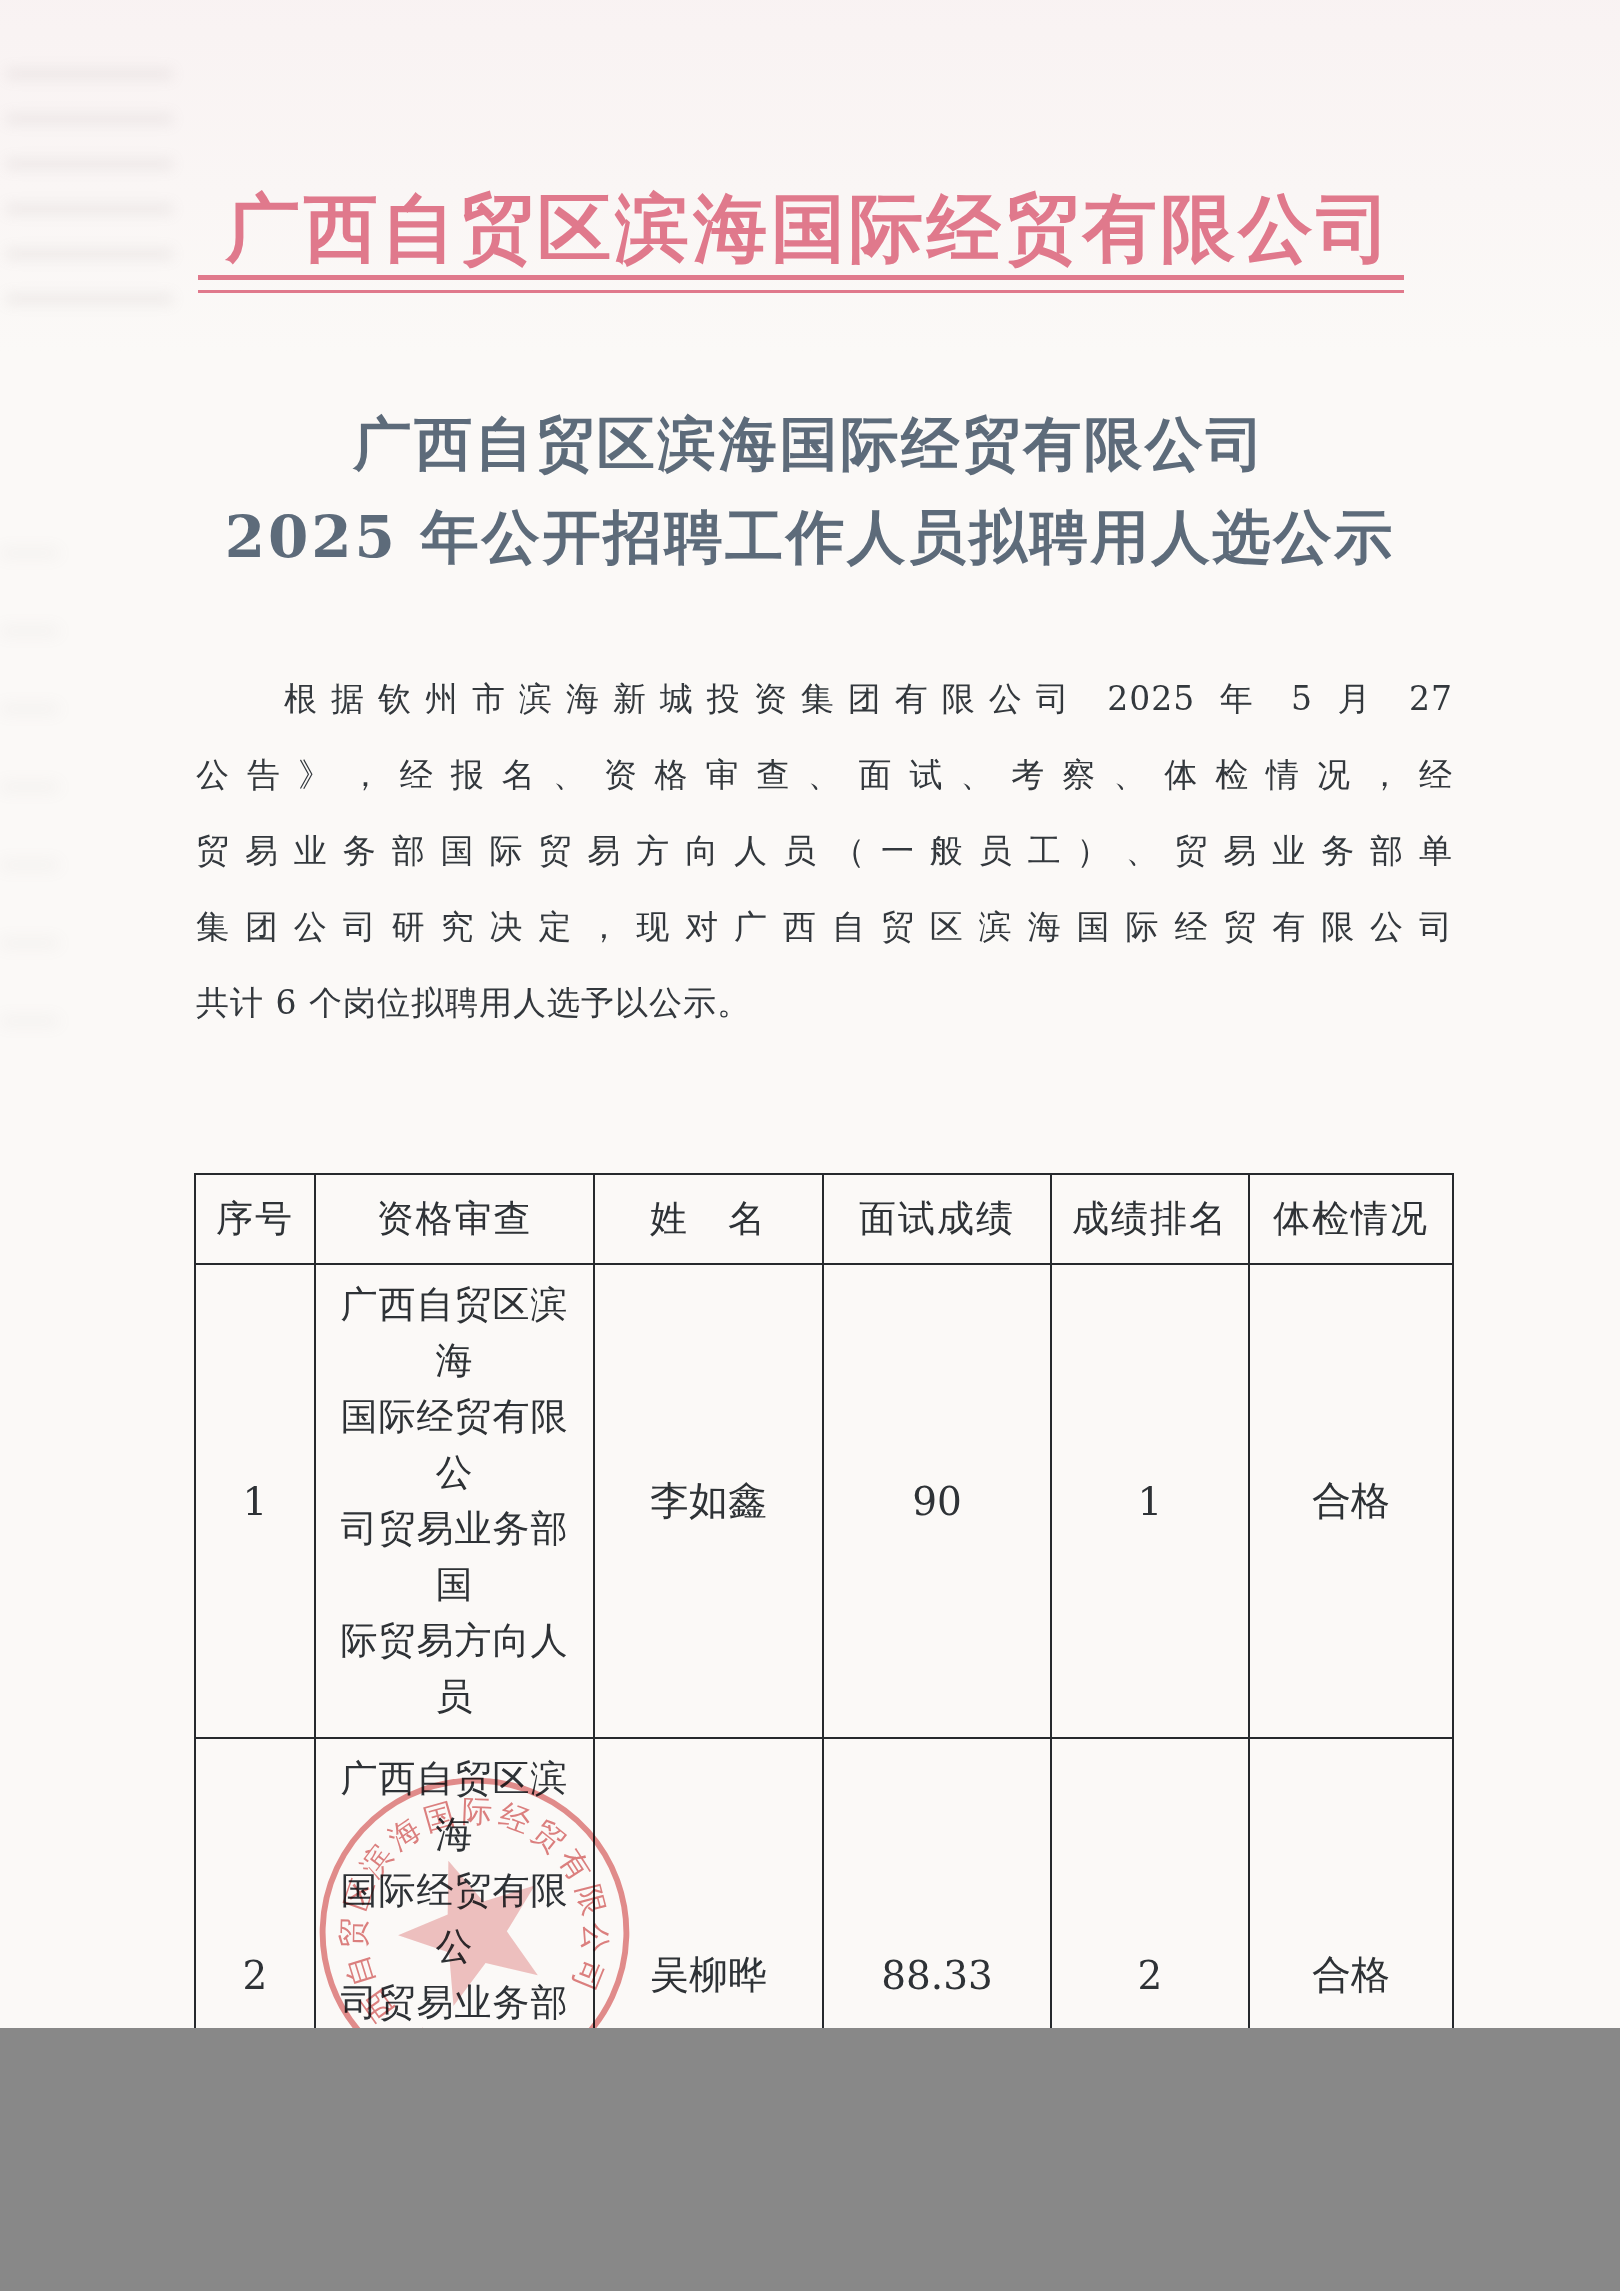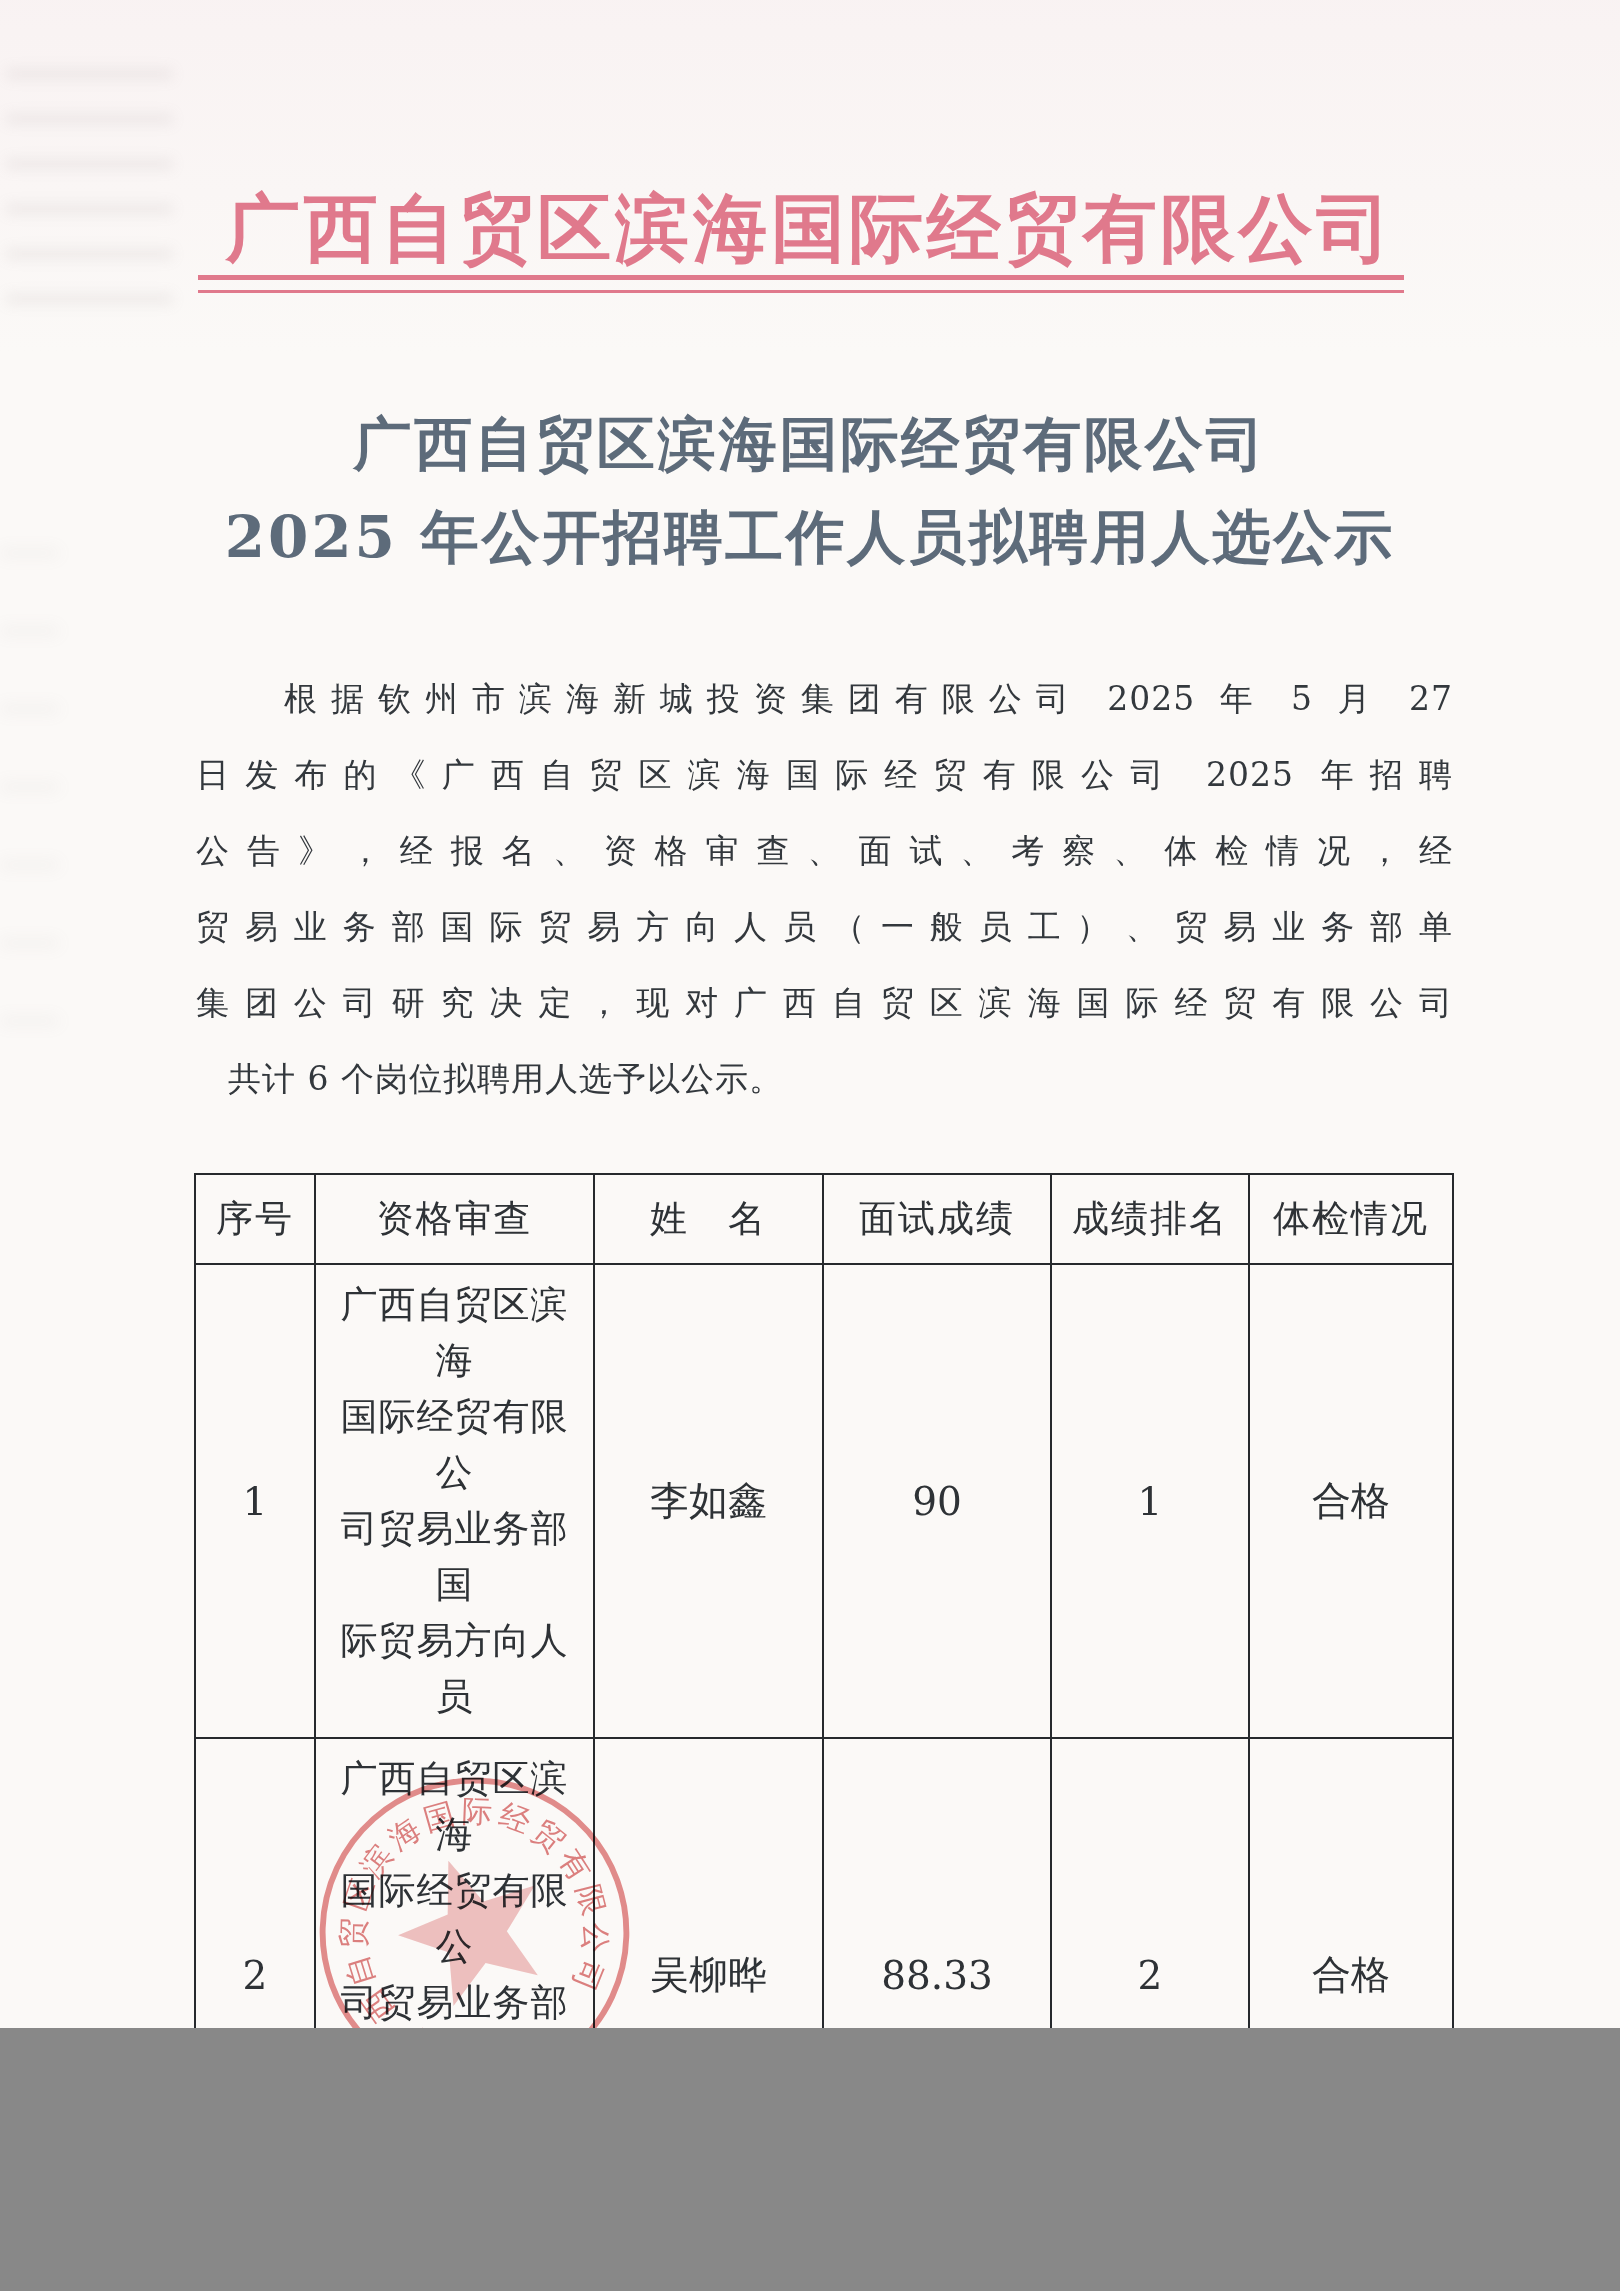--- a/index.html
+++ b/index.html
@@ -54,21 +54,21 @@
   .body-block {
     position:absolute; top:661px; left:196px; width:1257px;
     font-size:33px; color:#33383d;
   }
   .body-line {
     height:76px; line-height:76px;
     text-align:justify; text-align-last:justify;
     letter-spacing:1px;
   }
   .body-line.indent { padding-left:88px; }
-  .body-line.last { text-align-last:left;margin-left:32px; }
+  .body-line.last { text-align-last:left; }
 
   table.roster {
     position:absolute; left:194px; top:1173px;
     width:1259px;
     border-collapse:collapse; table-layout:fixed;
     color:#2e3236;
   }
   table.roster th, table.roster td {
     border:2.5px solid #26292d;
     text-align:center; vertical-align:middle;
@@ -113,21 +113,20 @@
   <div class="rule rule-thick"></div>
   <div class="rule rule-thin"></div>
 
   <div class="doc-title">
     <div>广西自贸区滨海国际经贸有限公司</div>
     <div>2025 年公开招聘工作人员拟聘用人选公示</div>
   </div>
 
   <div class="body-block">
     <div class="body-line indent">根据钦州市滨海新城投资集团有限公司 2025 年 5 月 27</div>
-    <div class="body-line">日发布的《广西自贸区滨海国际经贸有限公司 2025 年招聘</div>
     <div class="body-line">公告》，经报名、资格审查、面试、考察、体检情况，经</div>
     <div class="body-line">贸易业务部国际贸易方向人员（一般员工）、贸易业务部单</div>
     <div class="body-line">集团公司研究决定，现对广西自贸区滨海国际经贸有限公司</div>
     <div class="body-line last">共计 6 个岗位拟聘用人选予以公示。</div>
   </div>
 
   <table class="roster">
     <colgroup>
       <col style="width:120px">
         <col style="width:279px">

